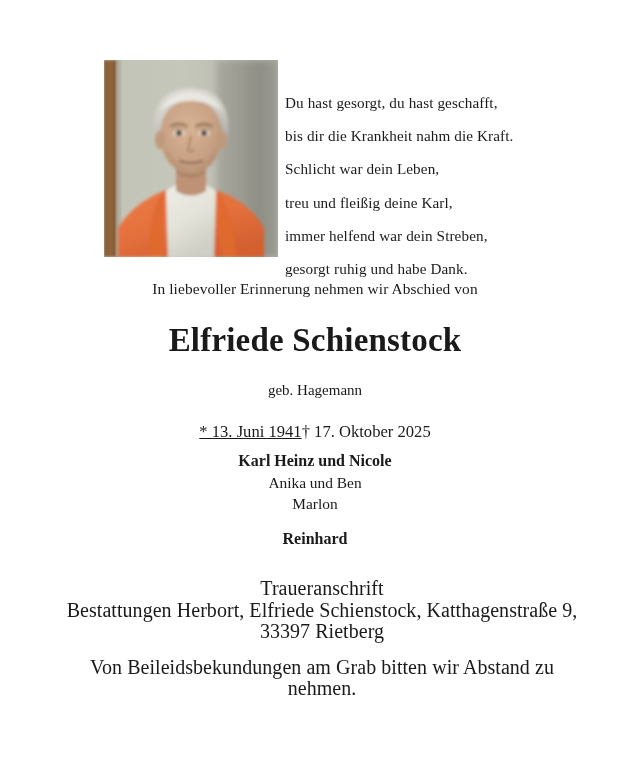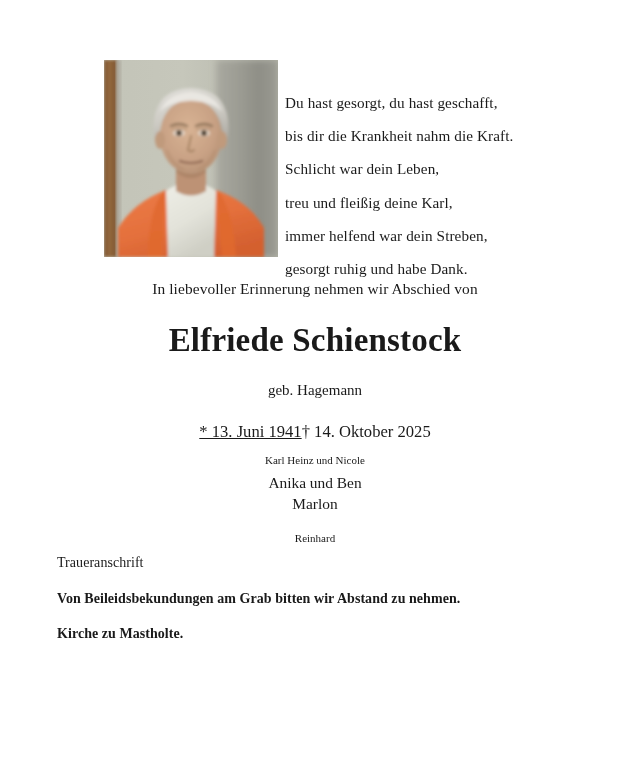--- a/index.html
+++ b/index.html
@@ -95,44 +95,43 @@
     left: 0;
     top: 450px;
     width: 630px;
     text-align: center;
   }
   #survivors-block .survivor-line {
     font-size: 15.4px;
     line-height: 21.5px;
   }
   #survivors-block .survivor-line.bold {
-    font-weight: normal;
-    font-size: 11px;
+    font-weight: bold;
+    font-size: 16px;
   }
   #survivors-block .survivor-line.spaced {
     margin-top: 13px;
   }
 
   
   #details-block {
     position: absolute;
     left: 57px;
-    top: 552px;
+    top: 578px;
     width: 530px;
-    text-align: left;
-    font-size: 14px;
+    text-align: center;
+    font-size: 20px;
     line-height: 21.5px;
     letter-spacing: 0.05px;
   }
   #details-block .detail-para {
     margin: 0;
   }
   #details-block .detail-para + .detail-para {
     margin-top: 14px;
-    font-weight: bold;
   }
   #details-block .detail-line {
     display: block;
   }
 </style>
 </head>
 <body>
 
 <div id="page">
 
@@ -240,36 +239,36 @@
     <div class="verse-line">treu und fleißig deine Karl,</div>
     <div class="verse-line">immer helfend war dein Streben,</div>
     <div class="verse-line">gesorgt ruhig und habe Dank.</div>
   </div>
 
   <div id="memorial-block">
     <div id="intro-line">In liebevoller Erinnerung nehmen wir Abschied von</div>
     <h1 id="deceased-name">Elfriede Schienstock</h1>
     <div id="maiden-name">geb. Hagemann</div>
     <div id="life-dates">
-      <span class="date-birth">* 13. Juni 1941</span><span class="date-death">† 14. Oktober 2025</span>
+      <span class="date-birth">* 13. Juni 1941</span><span class="date-death">† 17. Oktober 2025</span>
     </div>
   </div>
 
   <div id="survivors-block">
     <div class="survivor-line bold">Karl Heinz und Nicole</div>
     <div class="survivor-line">Anika und Ben</div>
     <div class="survivor-line">Marlon</div>
     <div class="survivor-line bold spaced">Reinhard</div>
   </div>
 
   <div id="details-block">
     <p class="detail-para">
       <span class="detail-line">Traueranschrift</span>
+      <span class="detail-line">Bestattungen Herbort, Elfriede Schienstock, Katthagenstraße 9, 33397 Rietberg</span>
     </p>
     <p class="detail-para">
       <span class="detail-line">Von Beileidsbekundungen am Grab bitten wir Abstand zu nehmen.</span>
     </p>
     <p class="detail-para">
-      <span class="detail-line">Kirche zu Mastholte.</span>
     </p>
   </div>
 
 </div>
 
 </body></html>

